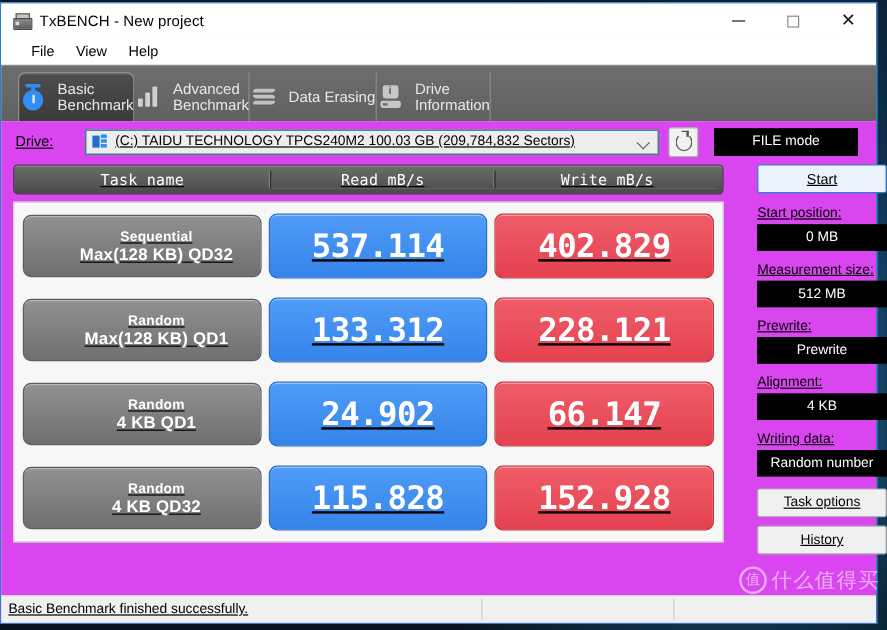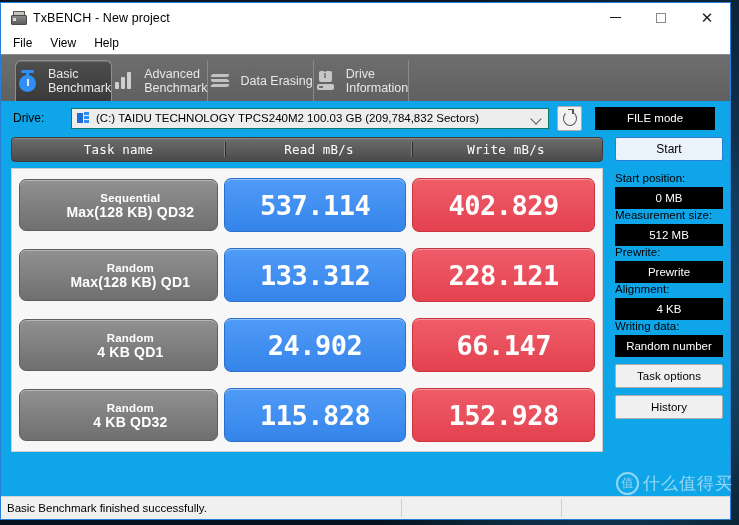--- a/index.html
+++ b/index.html
@@ -63,21 +63,21 @@
     font-size: 13px; color:#1a1a1a; flex:none;
   }
   #win-controls{ position:absolute; right:0; top:0; display:flex; }
   .glyph-min{ display:block; width:11px; height:1px; background:#1a1a1a; }
   .glyph-max{ display:block; width:10px; height:10px; border:1px solid #8a8a8a; box-sizing:border-box;}
   .glyph-close{ font-size:15px; line-height:15px; font-family:"Liberation Sans",sans-serif;}
 
   
   #menubar {
     height: 22px; background:#fff; display:flex; align-items:center;
-    padding-left: 3px; flex:none;
+    padding-left: 16px; flex:none;
   }
   .menu-item {
     font-size: 12px; color:#000; padding: 2px 9px; cursor:default;
   }
 
   
   #tabstrip {
     height: 47px; background: linear-gradient(#6e6e6e, #606060);
     border-top: 1px solid #8d8d8d;
     display: flex; align-items: flex-end; flex:none;
@@ -124,22 +124,22 @@
   .ico-shred i:nth-child(2){ top:10px; transform: skewX(28deg);}
   .ico-shred i:nth-child(3){ top:15px; transform: skewX(-28deg);}
   
   .ico-drive .top{ position:absolute; left:5px; top:2px; width:13px; height:11px; background:#c7c7c7; border-radius:2px;}
   .ico-drive .top:after{ content:"i"; position:absolute; left:5px; top:-1px; color:#5a5a5a; font-size:9px; font-weight:bold;}
   .ico-drive .bot{ position:absolute; left:3px; top:15px; width:17px; height:6px; background:#c7c7c7; border-radius:2px;}
   .ico-drive .bot:after{ content:""; position:absolute; left:2px; top:2px; width:4px; height:2px; background:#6b6b6b;}
 
   
   #content {
-    flex:1; background:#0ea5e9; position:relative;
-    display:flex; flex-direction:column;
+    flex:1; background:#d946ef; position:relative;
+    display:flex; flex-direction:column;text-decoration:underline;
   }
 
   
   #driverow{
     height: 30px; display:flex; align-items:center; padding: 4px 0 0 12px;
     box-sizing:border-box; flex:none;
   }
   #drive-label{ font-size:12px; color:#000; width:58px;}
   #drive-select{
     width: 478px; height: 21px; background:#ededed; border:1px solid #0f766e;
@@ -170,21 +170,21 @@
   #refresh-btn .tip{
     position:absolute; left:14px; top:2px; width:1.6px; height:5px; background:#555;
   }
   #file-mode{
     width:118px; height:21px; margin-left:13px; background:#000; color:#fff;
     font-size:11.5px; display:flex; align-items:center; justify-content:center;
     border:1px solid #000; flex:none;
   }
 
   
-  #main{ flex:1; display:flex; padding: 6px 0 0 0; box-sizing:border-box;}
+  #main{ flex:1; display:flex; padding: 6px 0 0 0; box-sizing:border-box;gap:16px;}
   #left{
     width: 592px; margin-left:10px; display:flex; flex-direction:column;
   }
   #right{
     flex:1; padding-left: 12px; box-sizing:border-box;
   }
 
   
   #thead{
     height: 25px; margin-bottom:6px;
@@ -243,21 +243,21 @@
   
   #start-btn{
     width:106px; height:22px; background:#eaf2fb; border:1px solid #2a7fd4;
     border-radius:2px; font-size:12px; color:#000;
     display:flex; align-items:center; justify-content:center; margin-bottom: 11px;
   }
   .fld-label{ font-size:11.5px; color:#000; margin-bottom:3px;}
   .fld-box{
     width:106px; height:20px; background:#000; color:#fff; font-size:11.5px;
     display:flex; align-items:center; justify-content:center;
-    border:1px solid #000;
+    margin-bottom: 10px; border:1px solid #000;
   }
   .gbtn{
     width:106px; height:22px; background:#f0f0f0; border:1px solid #aeaeae;
     border-radius:2px; font-size:11.5px; color:#000;
     display:flex; align-items:center; justify-content:center; margin-top: 7px;
   }
 
   
   #statusbar{
     height: 22px; background:#f0f0f0; border-top:1px solid #d6d6d6;

